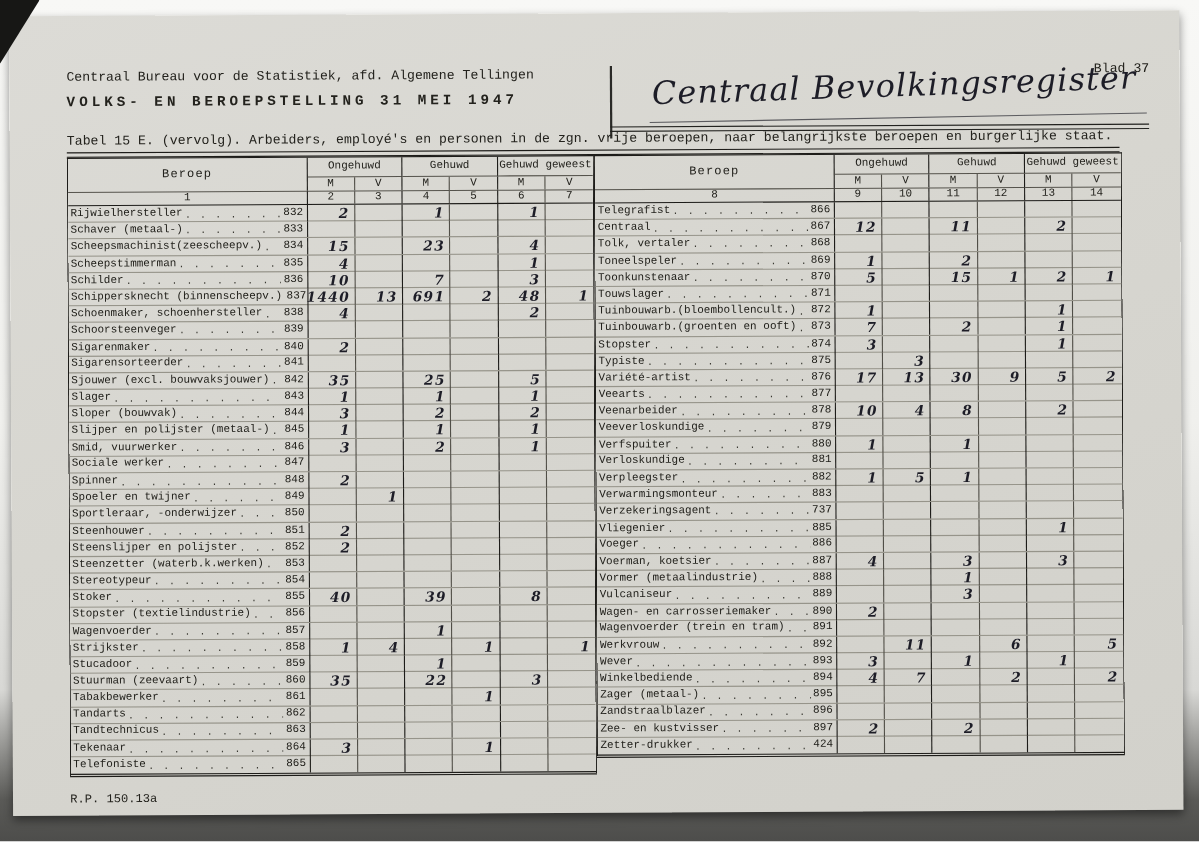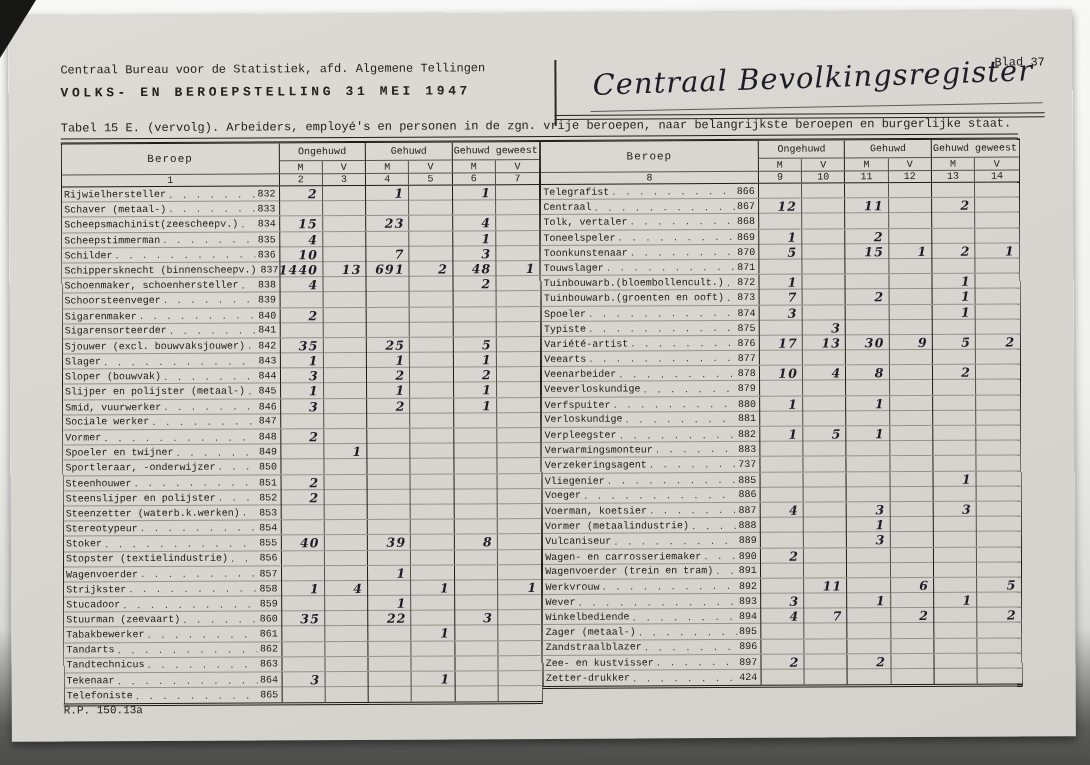--- a/index.html
+++ b/index.html
@@ -52,21 +52,21 @@
   .leader { flex:1 1 0; min-width:0; overflow:hidden; white-space:nowrap; font-size:9px;
             letter-spacing:1.5px; color:#3a3932; margin:0 2px; transform:translateY(1px); }
   .code { font-size:10px; color:#21201b; flex:0 0 auto; }
 
   .val { display:flex; align-items:center; justify-content:flex-end; padding-right:4px;
          font:italic 600 12.5px "DejaVu Serif", serif; letter-spacing:1.2px; color:var(--hand,#191923); }
 
   .br-h { border-right:1.7px solid #1d1c19; }
   .br-t { border-right:1px solid #504e47; }
 
-  .form-code { position:absolute; left:52px; top:690px; font-size:11px; color:var(--ink,#23221d); }
+  .form-code { position:absolute; left:52px; top:707px; font-size:11px; color:var(--ink,#23221d); }
 </style>
 </head>
 <body>
 
 <div class="scan">
   <div class="paper">
     <div class="agency">Centraal Bureau voor de Statistiek, afd. Algemene Tellingen</div>
     <div class="census-title">VOLKS- EN BEROEPSTELLING 31 MEI 1947</div>
     <div class="v-divider"></div>
     <div class="handwritten">Centraal Bevolkingsregister</div>
@@ -300,21 +300,21 @@
             </div>
             <div class="val br-t"></div>
             <div class="val br-h"></div>
             <div class="val br-t"></div>
             <div class="val br-h"></div>
             <div class="val br-t"></div>
             <div class="val "></div>
           </div>
           <div class="brow">
             <div class="cname br-h">
-              <div class="nm">Vormer</div>
+              <div class="nm">Spinner</div>
               <div class="leader"> . . . . . . . . . . . . . . . . . . . . . . . . . . . . . . . . . .</div>
               <div class="code">848</div>
             </div>
             <div class="val br-t">2</div>
             <div class="val br-h"></div>
             <div class="val br-t"></div>
             <div class="val br-h"></div>
             <div class="val br-t"></div>
             <div class="val "></div>
           </div>
@@ -659,21 +659,21 @@
             </div>
             <div class="val br-t">7</div>
             <div class="val br-h"></div>
             <div class="val br-t">2</div>
             <div class="val br-h"></div>
             <div class="val br-t">1</div>
             <div class="val "></div>
           </div>
           <div class="brow">
             <div class="cname br-h">
-              <div class="nm">Spoeler</div>
+              <div class="nm">Stopster</div>
               <div class="leader"> . . . . . . . . . . . . . . . . . . . . . . . . . . . . . . . . . .</div>
               <div class="code">874</div>
             </div>
             <div class="val br-t">3</div>
             <div class="val br-h"></div>
             <div class="val br-t"></div>
             <div class="val br-h"></div>
             <div class="val br-t">1</div>
             <div class="val "></div>
           </div>

